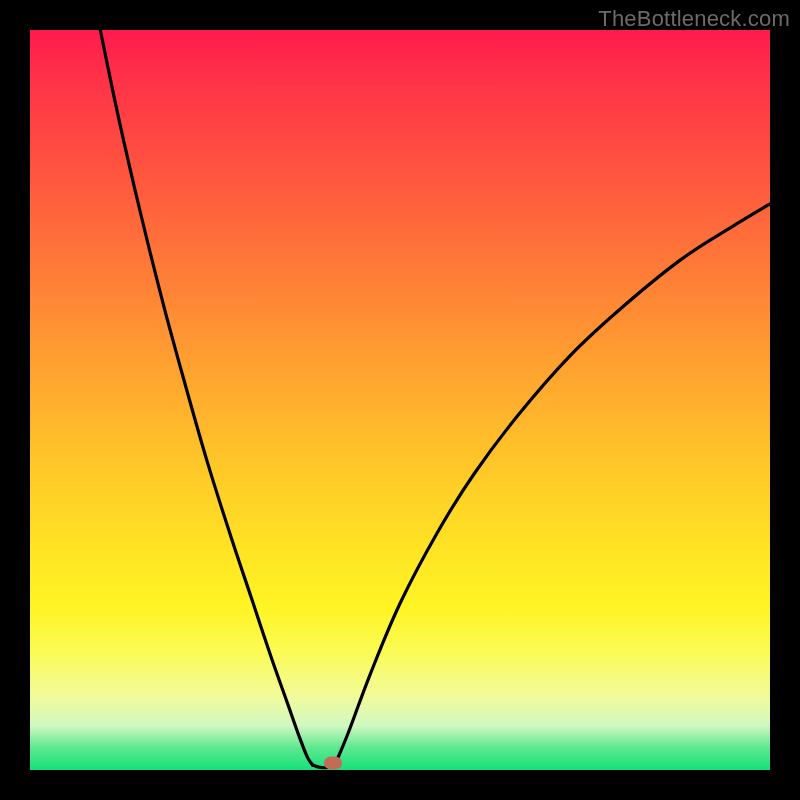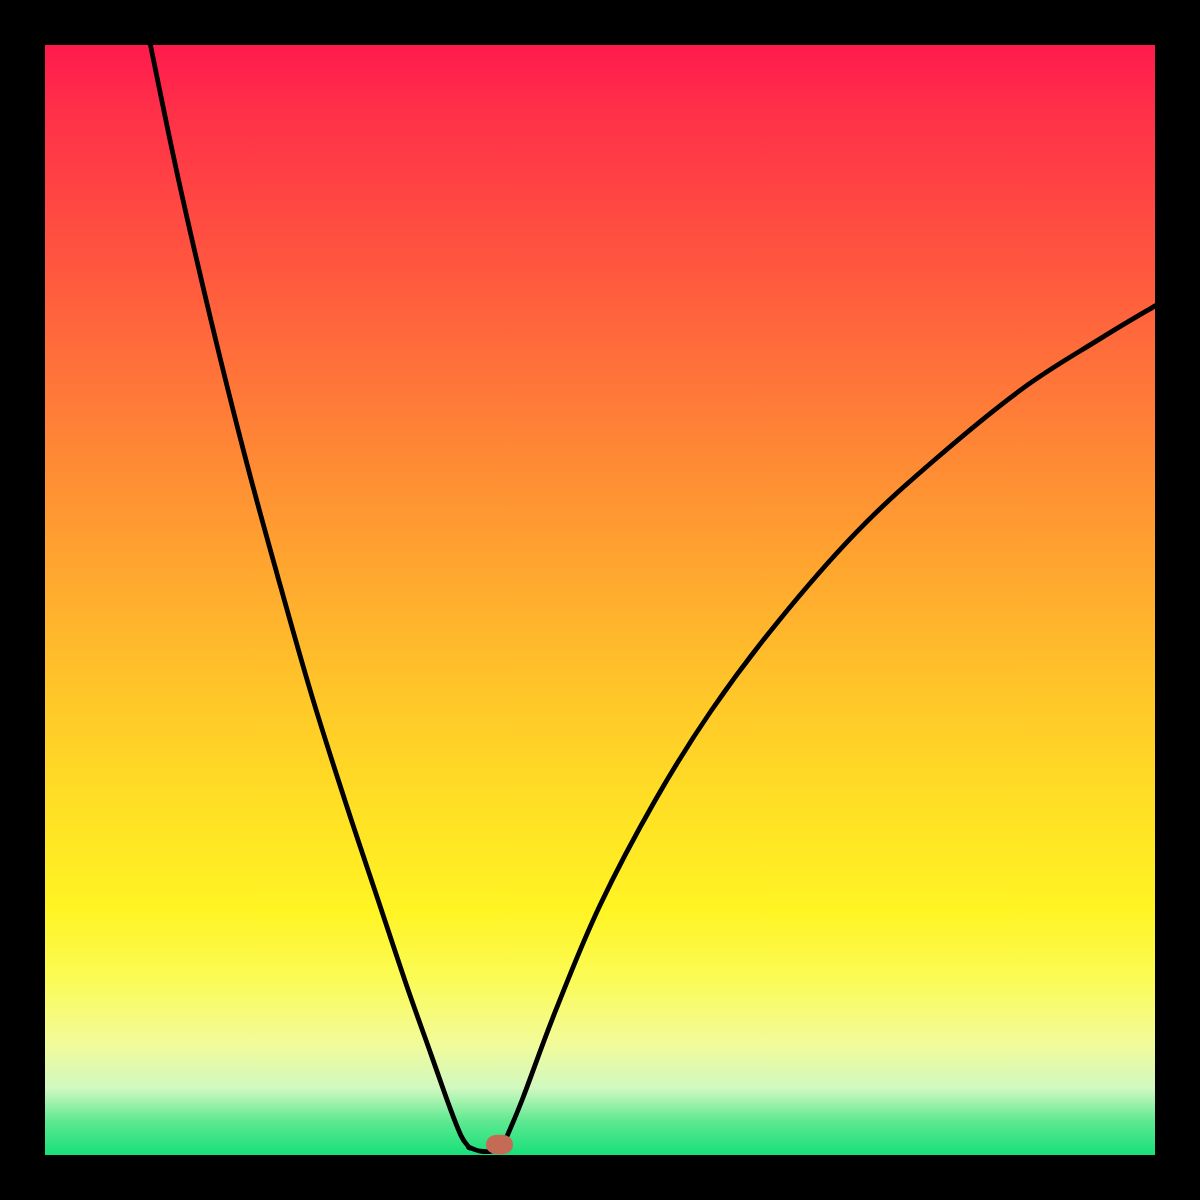--- a/index.html
+++ b/index.html
@@ -70,13 +70,14 @@
 </head>
 <body>
 
 <div class="frame">
   <div class="plot-area">
     <svg class="curve" viewBox="0 0 740 740" preserveAspectRatio="none">
       <path id="curve-path" d="M 70.30 0.00 C 73.63 15.98, 81.47 55.50, 88.80 88.80 C 96.13 122.10, 103.01 151.70, 111.00 185.00 C 118.99 218.30, 125.21 243.16, 133.20 273.80 C 141.19 304.44, 147.41 326.56, 155.40 355.20 C 163.39 383.84, 169.61 406.26, 177.60 432.90 C 185.59 459.54, 191.81 478.56, 199.80 503.20 C 207.79 527.84, 214.67 547.82, 222.00 569.80 C 229.33 591.78, 234.11 606.65, 240.50 625.30 C 246.89 643.95, 252.19 658.35, 257.52 673.40 C 262.85 688.45, 266.50 699.20, 270.10 708.92 C 273.70 718.64, 275.24 722.76, 277.50 727.42 C 279.76 732.08, 281.75 733.49, 282.68 734.82 C 283.61 736.15, 281.35 734.35, 282.68 734.82 C 284.01 735.29, 287.28 736.94, 290.08 737.41 C 292.88 737.88, 295.56 737.88, 298.22 737.41 C 300.88 736.94, 303.68 735.29, 304.88 734.82 C 306.08 734.35, 302.48 740.55, 304.88 734.82 C 307.28 729.09, 311.81 719.38, 318.20 703.00 C 324.59 686.62, 331.08 667.11, 340.40 643.80 C 349.72 620.49, 358.01 598.81, 370.00 573.50 C 381.99 548.19, 393.68 526.51, 407.00 503.20 C 420.32 479.89, 429.35 465.31, 444.00 444.00 C 458.65 422.69, 471.08 406.11, 488.40 384.80 C 505.72 363.49, 521.55 344.91, 540.20 325.60 C 558.85 306.29, 572.02 294.82, 592.00 277.50 C 611.98 260.18, 631.22 244.05, 651.20 229.40 C 671.18 214.75, 687.02 206.09, 703.00 196.10 C 718.98 186.11, 733.34 177.90, 740.00 173.90" fill="none" stroke="#000000" stroke-width="3.2" stroke-linejoin="round" stroke-linecap="round"></path>
     </svg>
     <div class="marker" id="marker" style="left: 303.4px; top: 733.34px; background: rgb(195, 107, 85);"></div>
   </div>
+  <div class="watermark">TheBottleneck.com</div>
 </div>
 
 </body></html>

